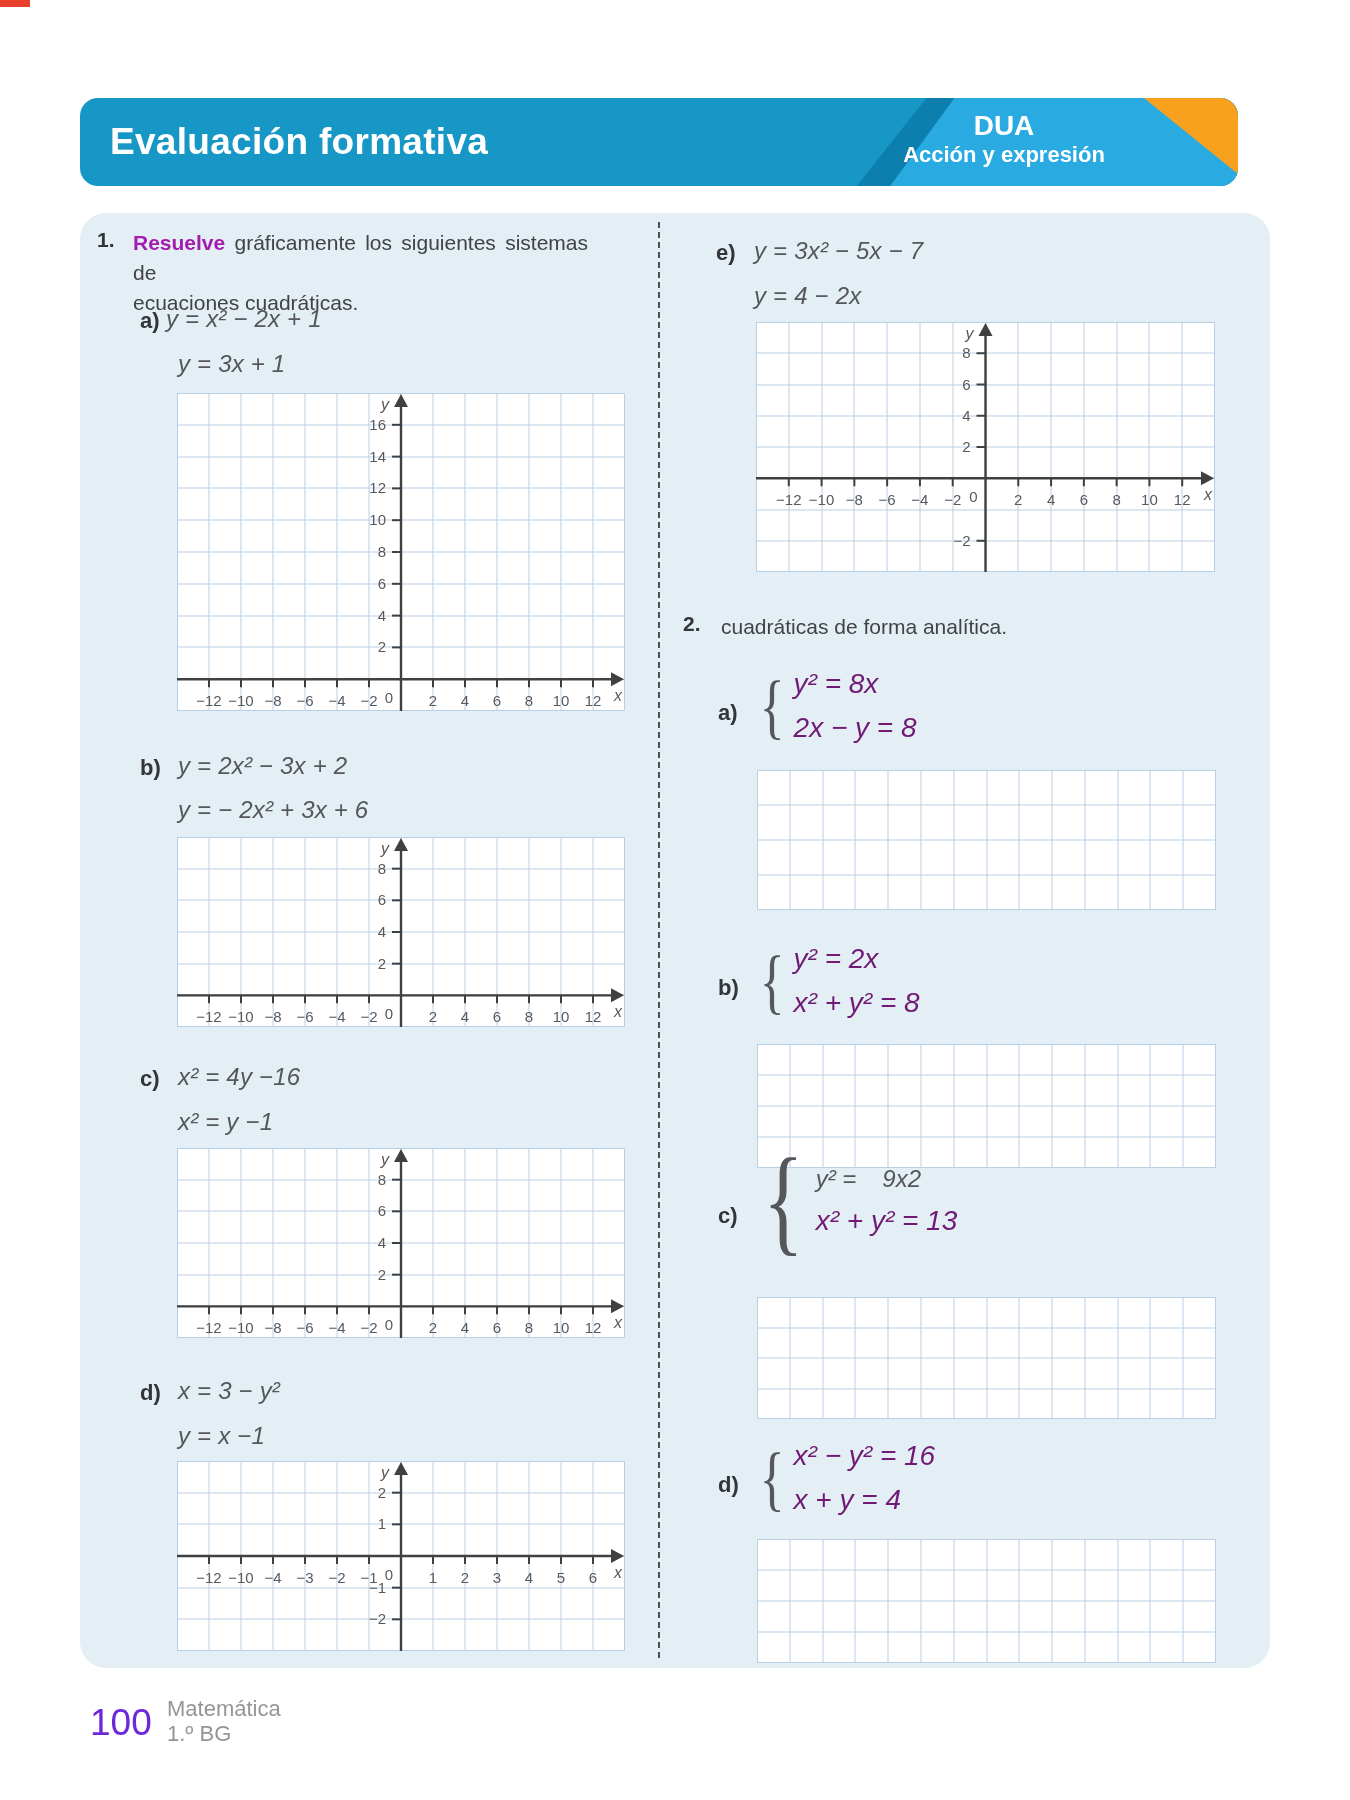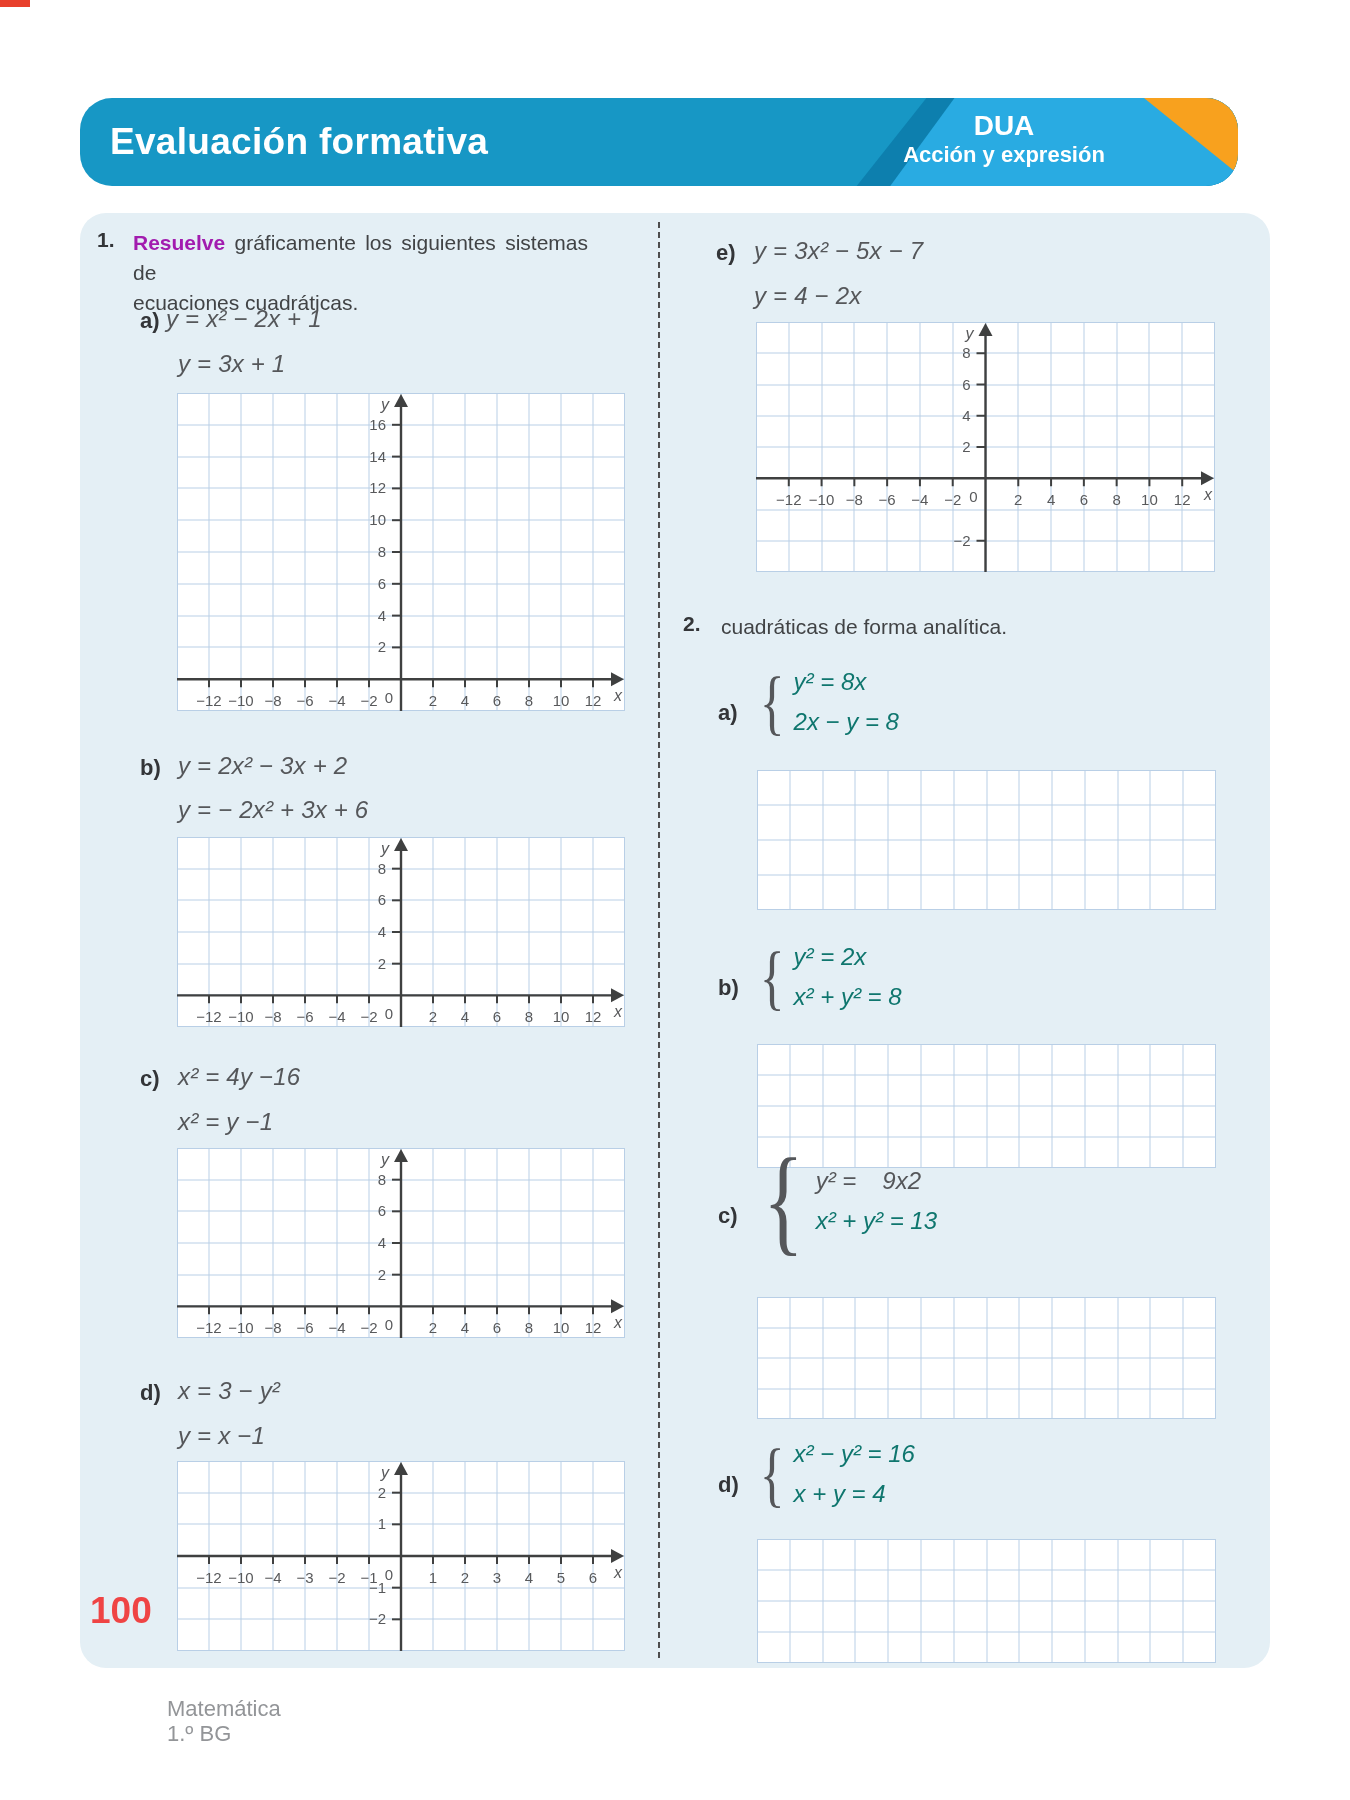--- a/index.html
+++ b/index.html
@@ -4,21 +4,21 @@
 <style>
   *{margin:0;padding:0;box-sizing:border-box}
   html,body{background:#ffffff}
   body{font-family:"Liberation Sans",sans-serif;color:#3c3e40}
   .page{position:relative;width:1350px;height:1800px;background:#ffffff;overflow:hidden}
 
   .corner-mark{position:absolute;left:0;top:0;width:30px;height:7px;background:#e8402c}
 
   
   .header{position:absolute;left:80px;top:98px;width:1158px;height:88px;background:#1797c5;
-          border-radius:32px;overflow:hidden}
+          border-radius:18px;overflow:hidden}
   .header .dark-wedge{position:absolute;top:0;bottom:0;left:748px;width:410px;background:#0d7fae;
           clip-path:polygon(7% 100%,24% 0,100% 0,100% 100%)}
   .header .blue-zone{position:absolute;top:0;bottom:0;left:780px;width:378px;background:#29abe2;
           clip-path:polygon(8% 100%,25% 0,100% 0,100% 100%)}
   .header .orange-corner{position:absolute;top:0;right:0;width:94px;height:76px;background:#f8a11e;
           clip-path:polygon(0 0,100% 0,100% 100%)}
   .header .title{position:absolute;left:30px;top:50%;transform:translateY(-50%);
           color:#fff;font-size:37px;font-weight:bold;letter-spacing:.3px}
   .header .badge{position:absolute;right:104px;top:12px;width:260px;text-align:center;color:#fff}
   .badge .dua{font-size:28px;font-weight:bold;line-height:32px}
@@ -35,27 +35,27 @@
   .item-label{position:absolute;font-size:22px;font-weight:bold;color:#333538}
   .eq{position:absolute;font-size:24px;font-style:italic;color:#55575a;letter-spacing:.2px}
   .graph,.agrid{position:absolute;line-height:0}
 
   
   .sys{position:absolute;display:flex;align-items:center}
   .brace{font-family:"Liberation Serif",serif;font-size:72px;font-weight:400;color:#55575a;
          line-height:.9;transform:scaleX(.72);transform-origin:center}
   .sys-tall .brace{font-size:118px}
   .sys .lines{display:flex;flex-direction:column;gap:12px;margin-left:4px}
-  .sys .line{font-size:24px;font-style:italic;color:#0f766e}
+  .sys .line{font-size:28px;font-style:italic;color:#701a75}
   .frac-wrap{display:flex;align-items:center;font-size:24px;font-style:italic;color:#55575a}
   .frac{display:inline-flex;flex-direction:row;align-items:flex-start;margin-left:26px}
   .frac .bar{align-self:stretch;height:2px;background:#55575a;margin:3px 0}
 
   
-  .pageno{position:absolute;left:90px;top:1590px;font-size:37px;font-weight:bold;color:#ef4444}
+  .pageno{position:absolute;left:90px;top:1702px;font-size:37px;font-weight:normal;color:#6d28d9}
   .footer-meta{position:absolute;left:167px;top:1696px;font-size:22px;color:#939598;line-height:25px}
 
   svg text{font-family:"Liberation Sans",sans-serif}
 </style>
 </head>
 <body>
 
 <div class="page">
 
   <div class="corner-mark"></div>

